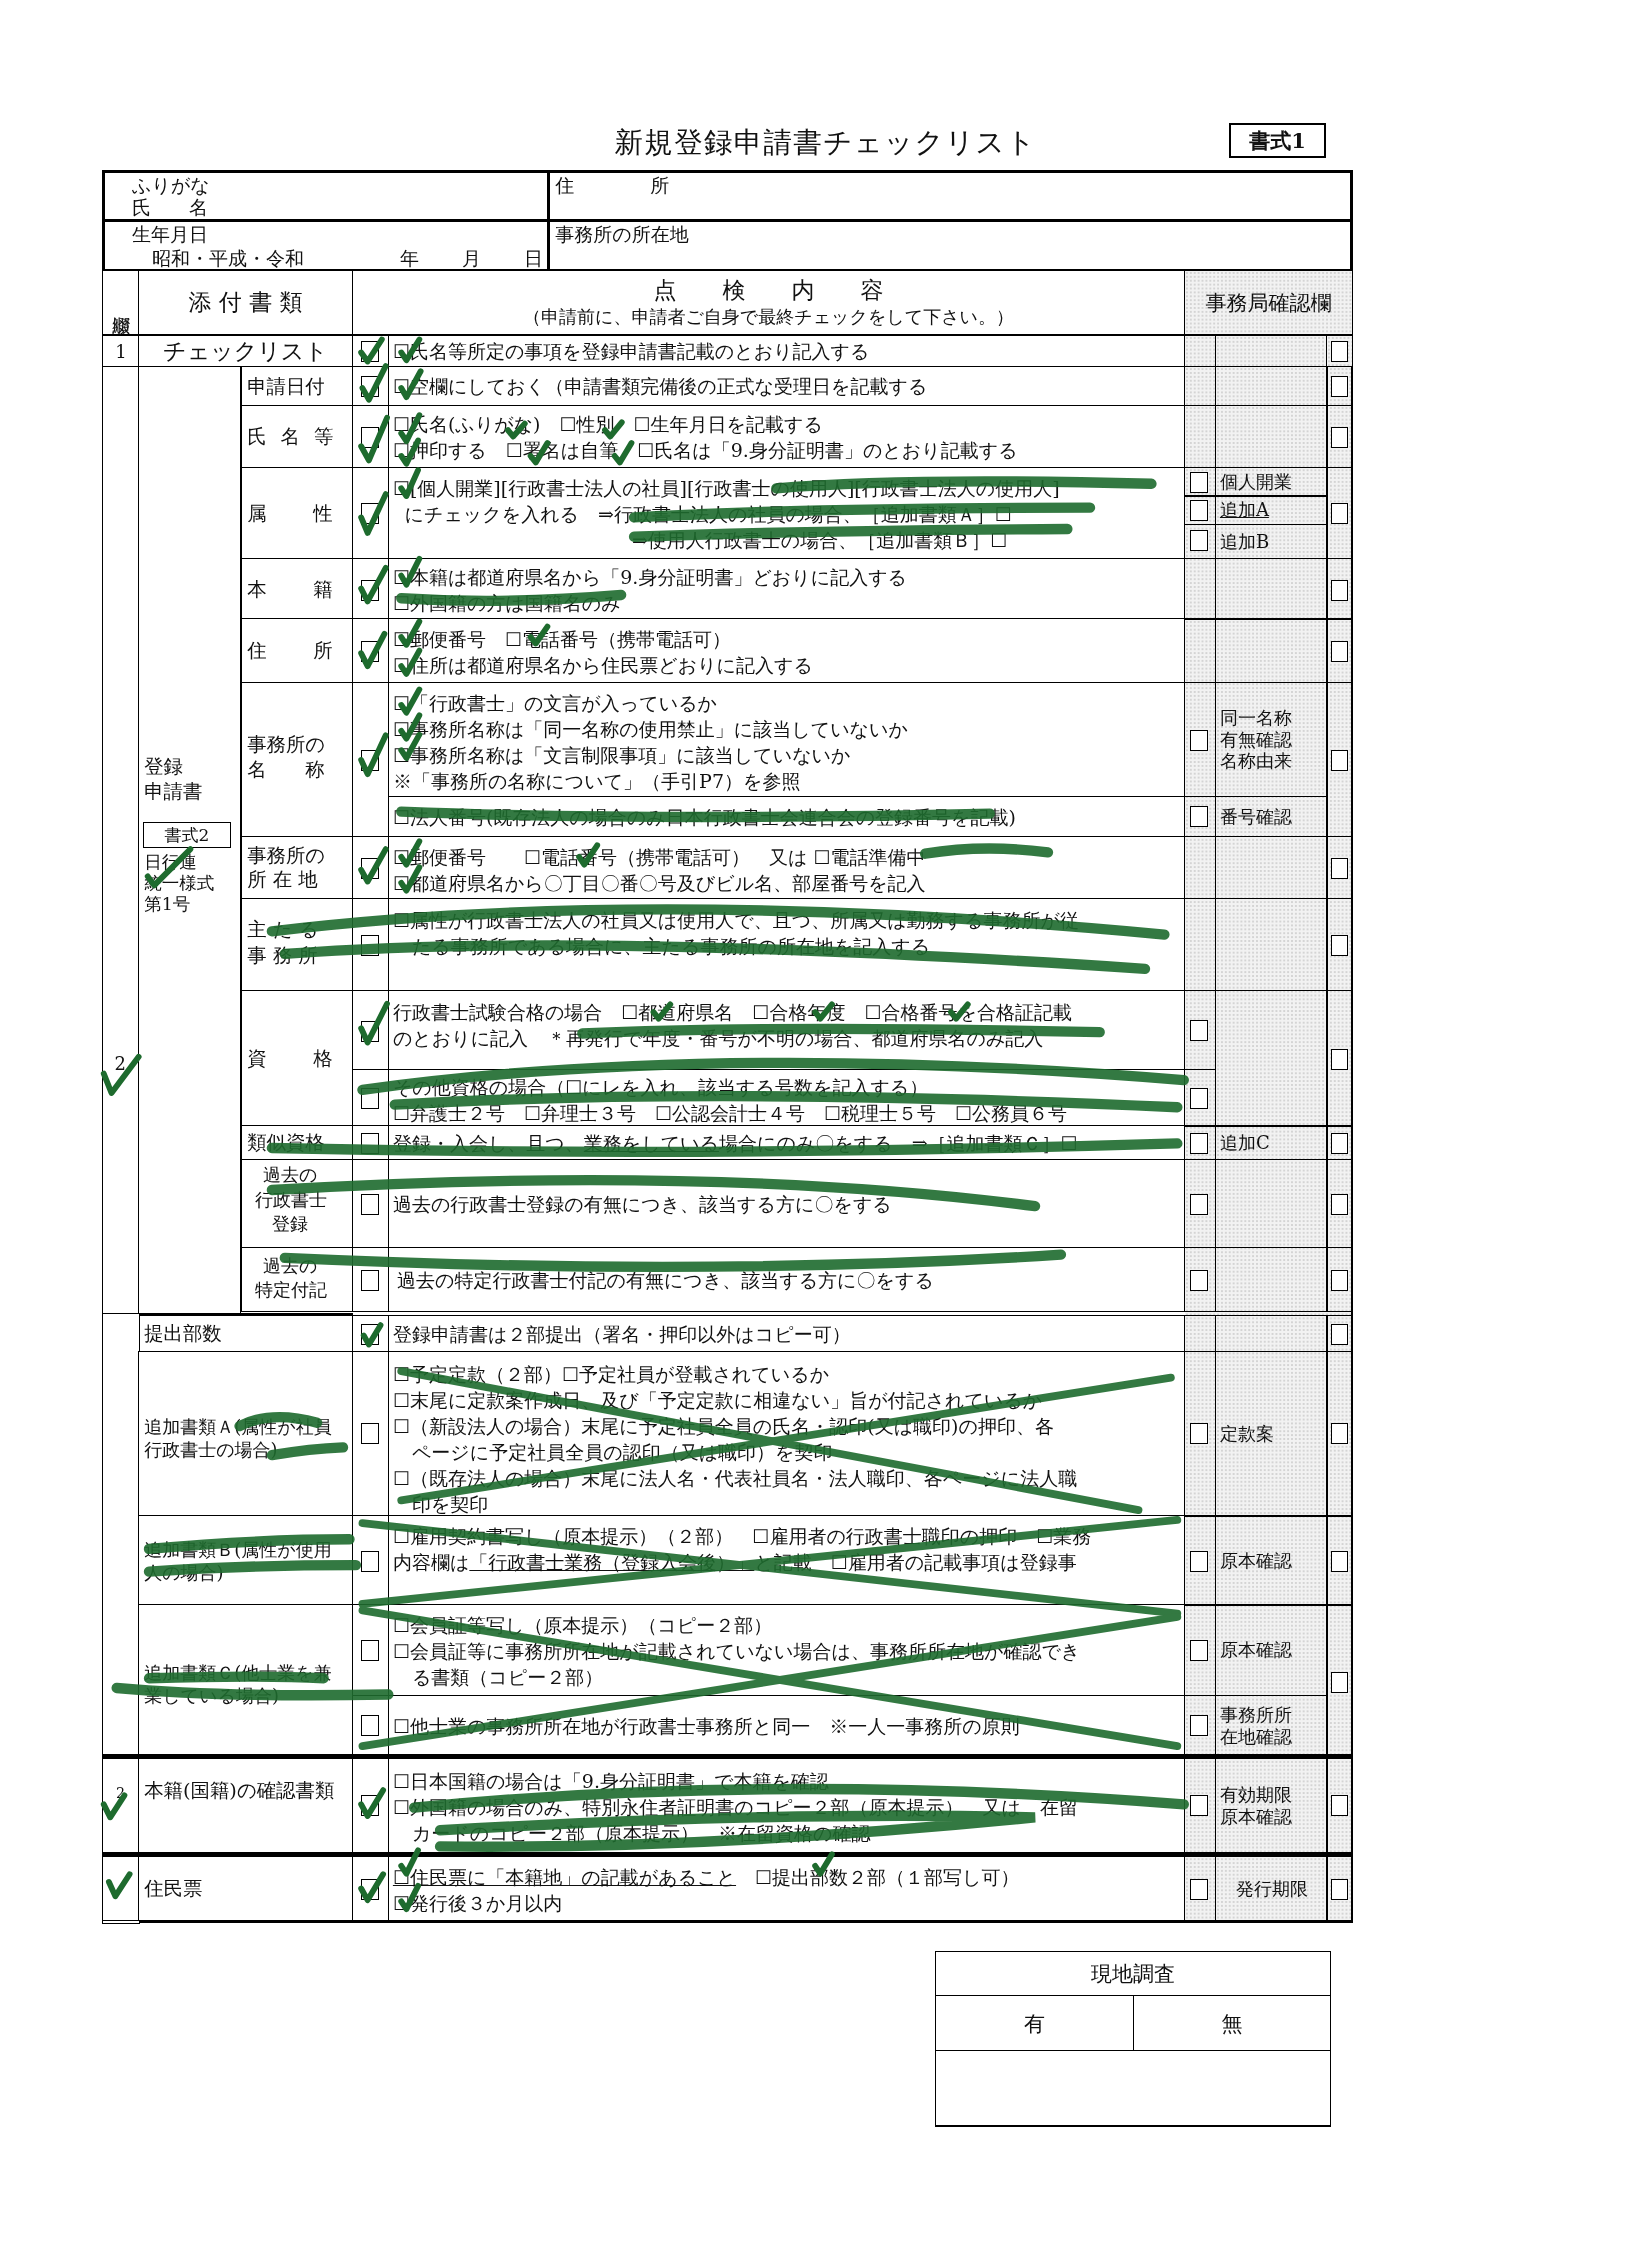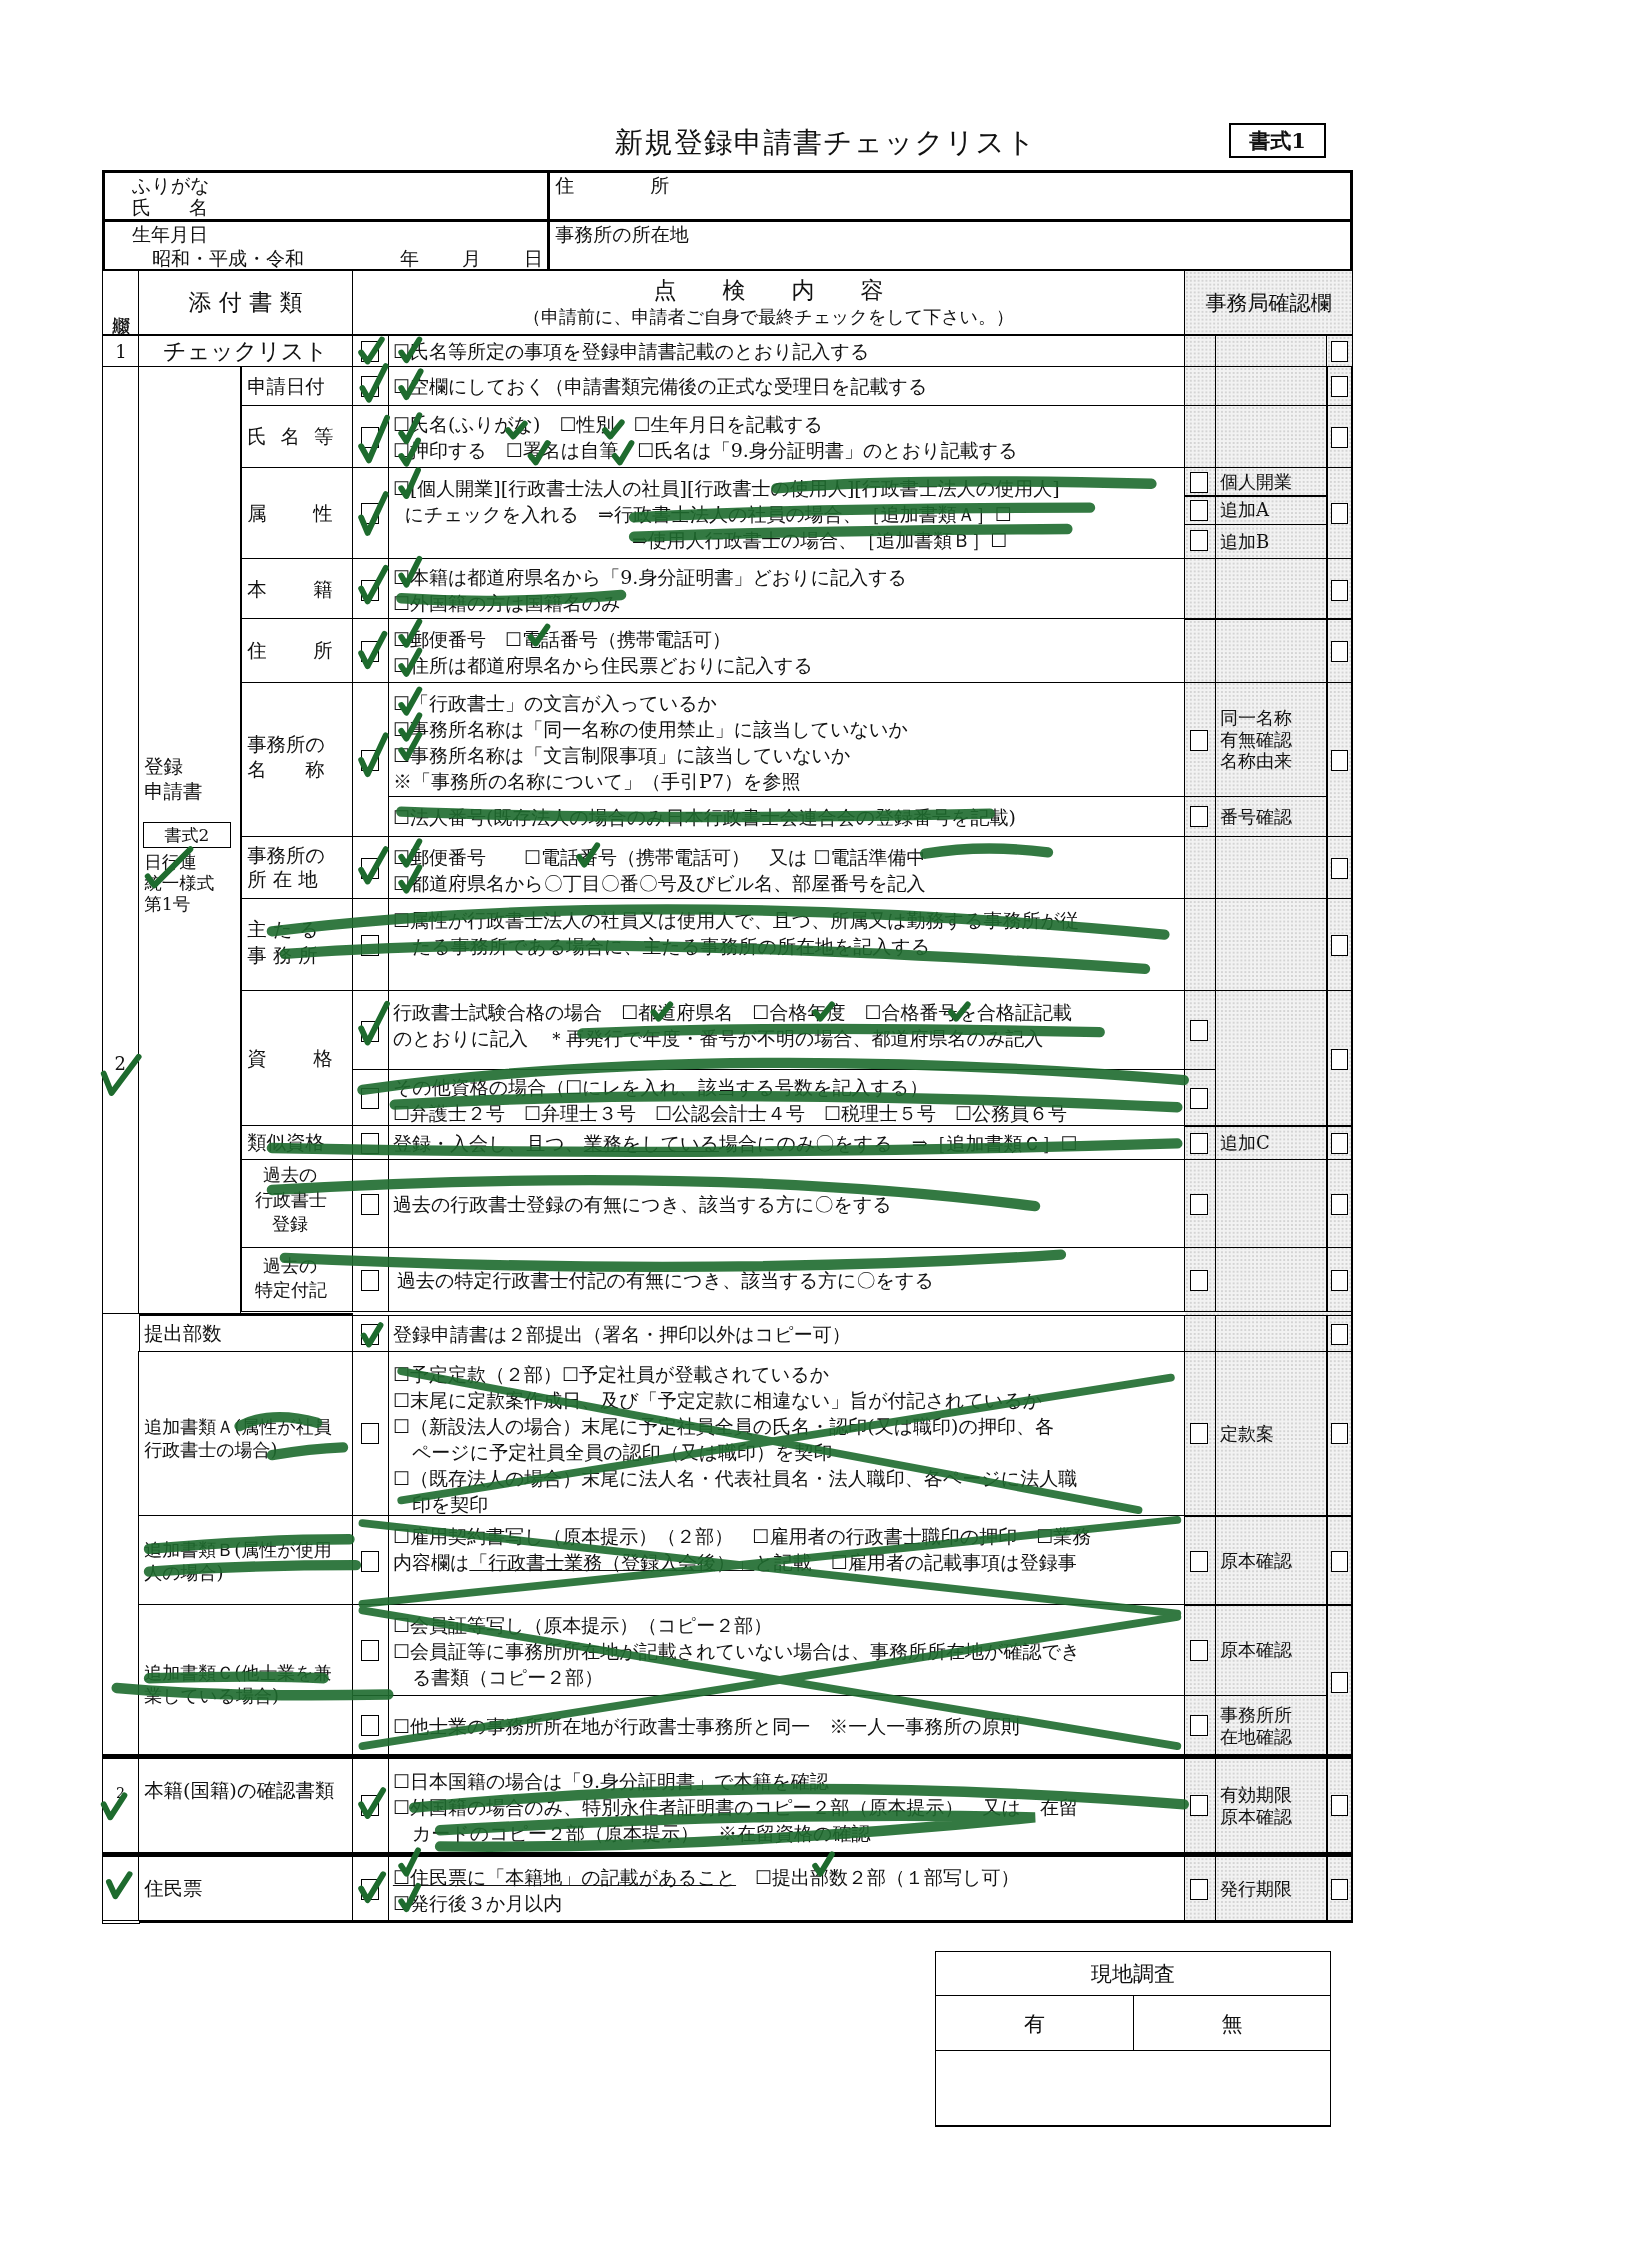--- a/index.html
+++ b/index.html
@@ -130,21 +130,21 @@
   <div class="line" style="padding-left:11.6px;">にチェックを入れる　⇒行政書士法人の社員の場合、［追加書類Ａ］☐</div>
   <div class="line" style="padding-left:239px;">⇒使用人行政書士の場合、［追加書類Ｂ］☐</div>
 </div>
 <div class="cell" style="left:1184px;top:467px;width:32px;height:30px;background:transparent;">
     <div class="cbx" style="left:5.2px;top:3.9px;"></div>
   </div>
 <div class="cell vc" style="left:1215px;top:467px;width:113px;height:30px;background:transparent;font-size:18px;padding-left:3.9px;">個人開業</div>
 <div class="cell" style="left:1184px;top:495px;width:32px;height:30px;background:transparent;">
     <div class="cbx" style="left:5.2px;top:3.9px;"></div>
   </div>
-<div class="cell vc" style="left:1215px;top:495px;width:113px;height:30px;background:transparent;font-size:18px;padding-left:3.9px;">追加A</div>
+<div class="cell vc" style="left:1215px;top:495px;width:113px;height:30px;background:transparent;font-size:18px;padding-left:3.9px;text-decoration:underline;">追加A</div>
 <div class="cell" style="left:1184px;top:524px;width:32px;height:35px;background:transparent;">
     <div class="cbx" style="left:5.2px;top:5.2px;"></div>
   </div>
 <div class="cell vc" style="left:1215px;top:524px;width:113px;height:35px;background:transparent;font-size:18px;padding-left:3.9px;">追加B</div>
 <div class="cell" style="left:1326px;top:467px;width:27px;height:92px;background:transparent;">
     <div class="cbx" style="left:3.9px;top:35px;width:17px;"></div>
   </div>
 
 <div class="cell vc" style="left:241px;top:558px;width:113px;height:62px;font-size:19.4px;padding-left:5.2px;letter-spacing:2.6px;">本　　籍</div>
 <div class="cell" style="left:352px;top:558px;width:38px;height:62px;">
@@ -432,21 +432,21 @@
 <div class="cell" style="left:352px;top:1856px;width:38px;height:65px;">
     <div class="cbx" style="left:7.8px;top:22px;"></div>
   </div>
 <div class="cell" style="left:388px;top:1856px;width:797px;height:65px;padding:6.5px 3.9px;">
   <div class="line"><span class="under">☐住民票に「本籍地」の記載があること</span><span>　☐提出部数２部（１部写し可）</span></div>
   <div class="line">☐発行後３か月以内</div>
 </div>
 <div class="cell" style="left:1184px;top:1856px;width:32px;height:65px;background:transparent;">
     <div class="cbx" style="left:5.2px;top:22px;"></div>
   </div>
-<div class="cell vc" style="left:1215px;top:1856px;width:113px;height:65px;background:transparent;font-size:18px;padding-left:4px;">発行期限</div>
+<div class="cell vc" style="left:1215px;top:1856px;width:113px;height:65px;background:transparent;font-size:18px;padding-left:20px;">発行期限</div>
 <div class="cell" style="left:1326px;top:1856px;width:27px;height:65px;background:transparent;">
     <div class="cbx" style="left:3.9px;top:22px;width:17px;"></div>
   </div>
 
 <div class="cell thick" style="left:935px;top:1951px;width:396px;height:176px;border-width:1.9px;"></div>
 <div class="cell cc" style="left:935px;top:1951px;width:396px;height:45px;border-width:1.9px;font-size:21px;font-family:'DejaVu Sans','Liberation Sans',sans-serif;">現地調査</div>
 <div class="cell cc" style="left:935px;top:1995px;width:199px;height:57px;border-width:1.9px;font-size:21px;font-family:'DejaVu Sans','Liberation Sans',sans-serif;">有</div>
 <div class="cell cc" style="left:1133px;top:1995px;width:198px;height:57px;border-width:1.9px;font-size:21px;font-family:'DejaVu Sans','Liberation Sans',sans-serif;">無</div>
 <div class="cell" style="left:935px;top:2050px;width:396px;height:76px;border-width:1.9px;"></div>
 

